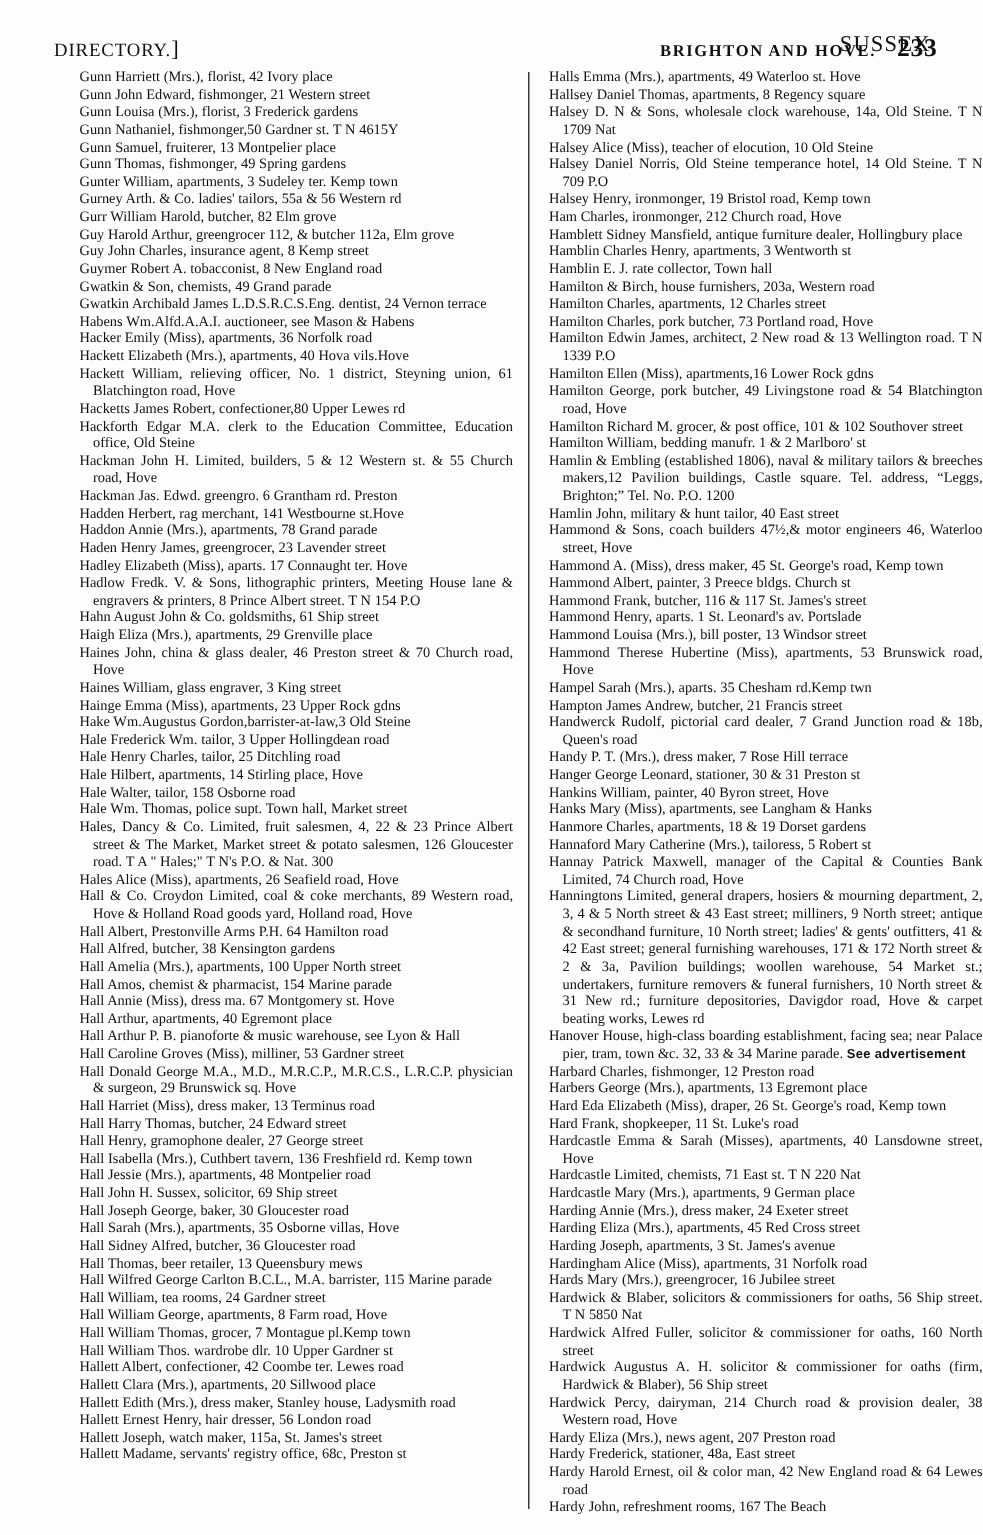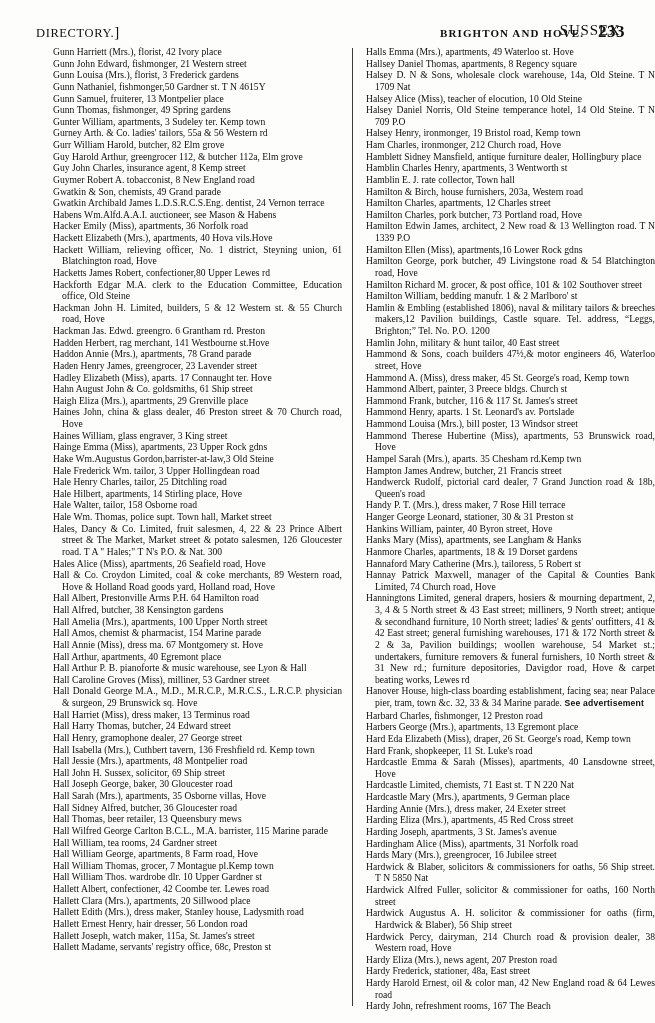--- a/index.html
+++ b/index.html
@@ -150,20 +150,21 @@
         <p class="entry">Hackett Elizabeth (Mrs.), apartments, 40 Hova vils.Hove</p>
         <p class="entry">Hackett William, relieving officer, No. 1 district, Steyning union, 61 Blatchington road, Hove</p>
         <p class="entry">Hacketts James Robert, confectioner,80 Upper Lewes rd</p>
         <p class="entry">Hackforth Edgar M.A. clerk to the Education Committee, Education office, Old Steine</p>
         <p class="entry">Hackman John H. Limited, builders, 5 &amp; 12 Western st. &amp; 55 Church road, Hove</p>
         <p class="entry">Hackman Jas. Edwd. greengro. 6 Grantham rd. Preston</p>
         <p class="entry">Hadden Herbert, rag merchant, 141 Westbourne st.Hove</p>
         <p class="entry">Haddon Annie (Mrs.), apartments, 78 Grand parade</p>
         <p class="entry">Haden Henry James, greengrocer, 23 Lavender street</p>
         <p class="entry">Hadley Elizabeth (Miss), aparts. 17 Connaught ter. Hove</p>
+        <p class="entry">Hadlow Fredk. V. &amp; Sons, lithographic printers, Meeting House lane &amp; engravers &amp; printers, 8 Prince Albert street.   T N 154 P.O</p>
         <p class="entry">Hahn August John &amp; Co. goldsmiths, 61 Ship street</p>
         <p class="entry">Haigh Eliza (Mrs.), apartments, 29 Grenville place</p>
         <p class="entry">Haines John, china &amp; glass dealer, 46 Preston street &amp; 70 Church road, Hove</p>
         <p class="entry">Haines William, glass engraver, 3 King street</p>
         <p class="entry">Hainge Emma (Miss), apartments, 23 Upper Rock gdns</p>
         <p class="entry">Hake Wm.Augustus Gordon,barrister-at-law,3 Old Steine</p>
         <p class="entry">Hale Frederick Wm. tailor, 3 Upper Hollingdean road</p>
         <p class="entry">Hale Henry Charles, tailor, 25 Ditchling road</p>
         <p class="entry">Hale Hilbert, apartments, 14 Stirling place, Hove</p>
         <p class="entry">Hale Walter, tailor, 158 Osborne road</p>

